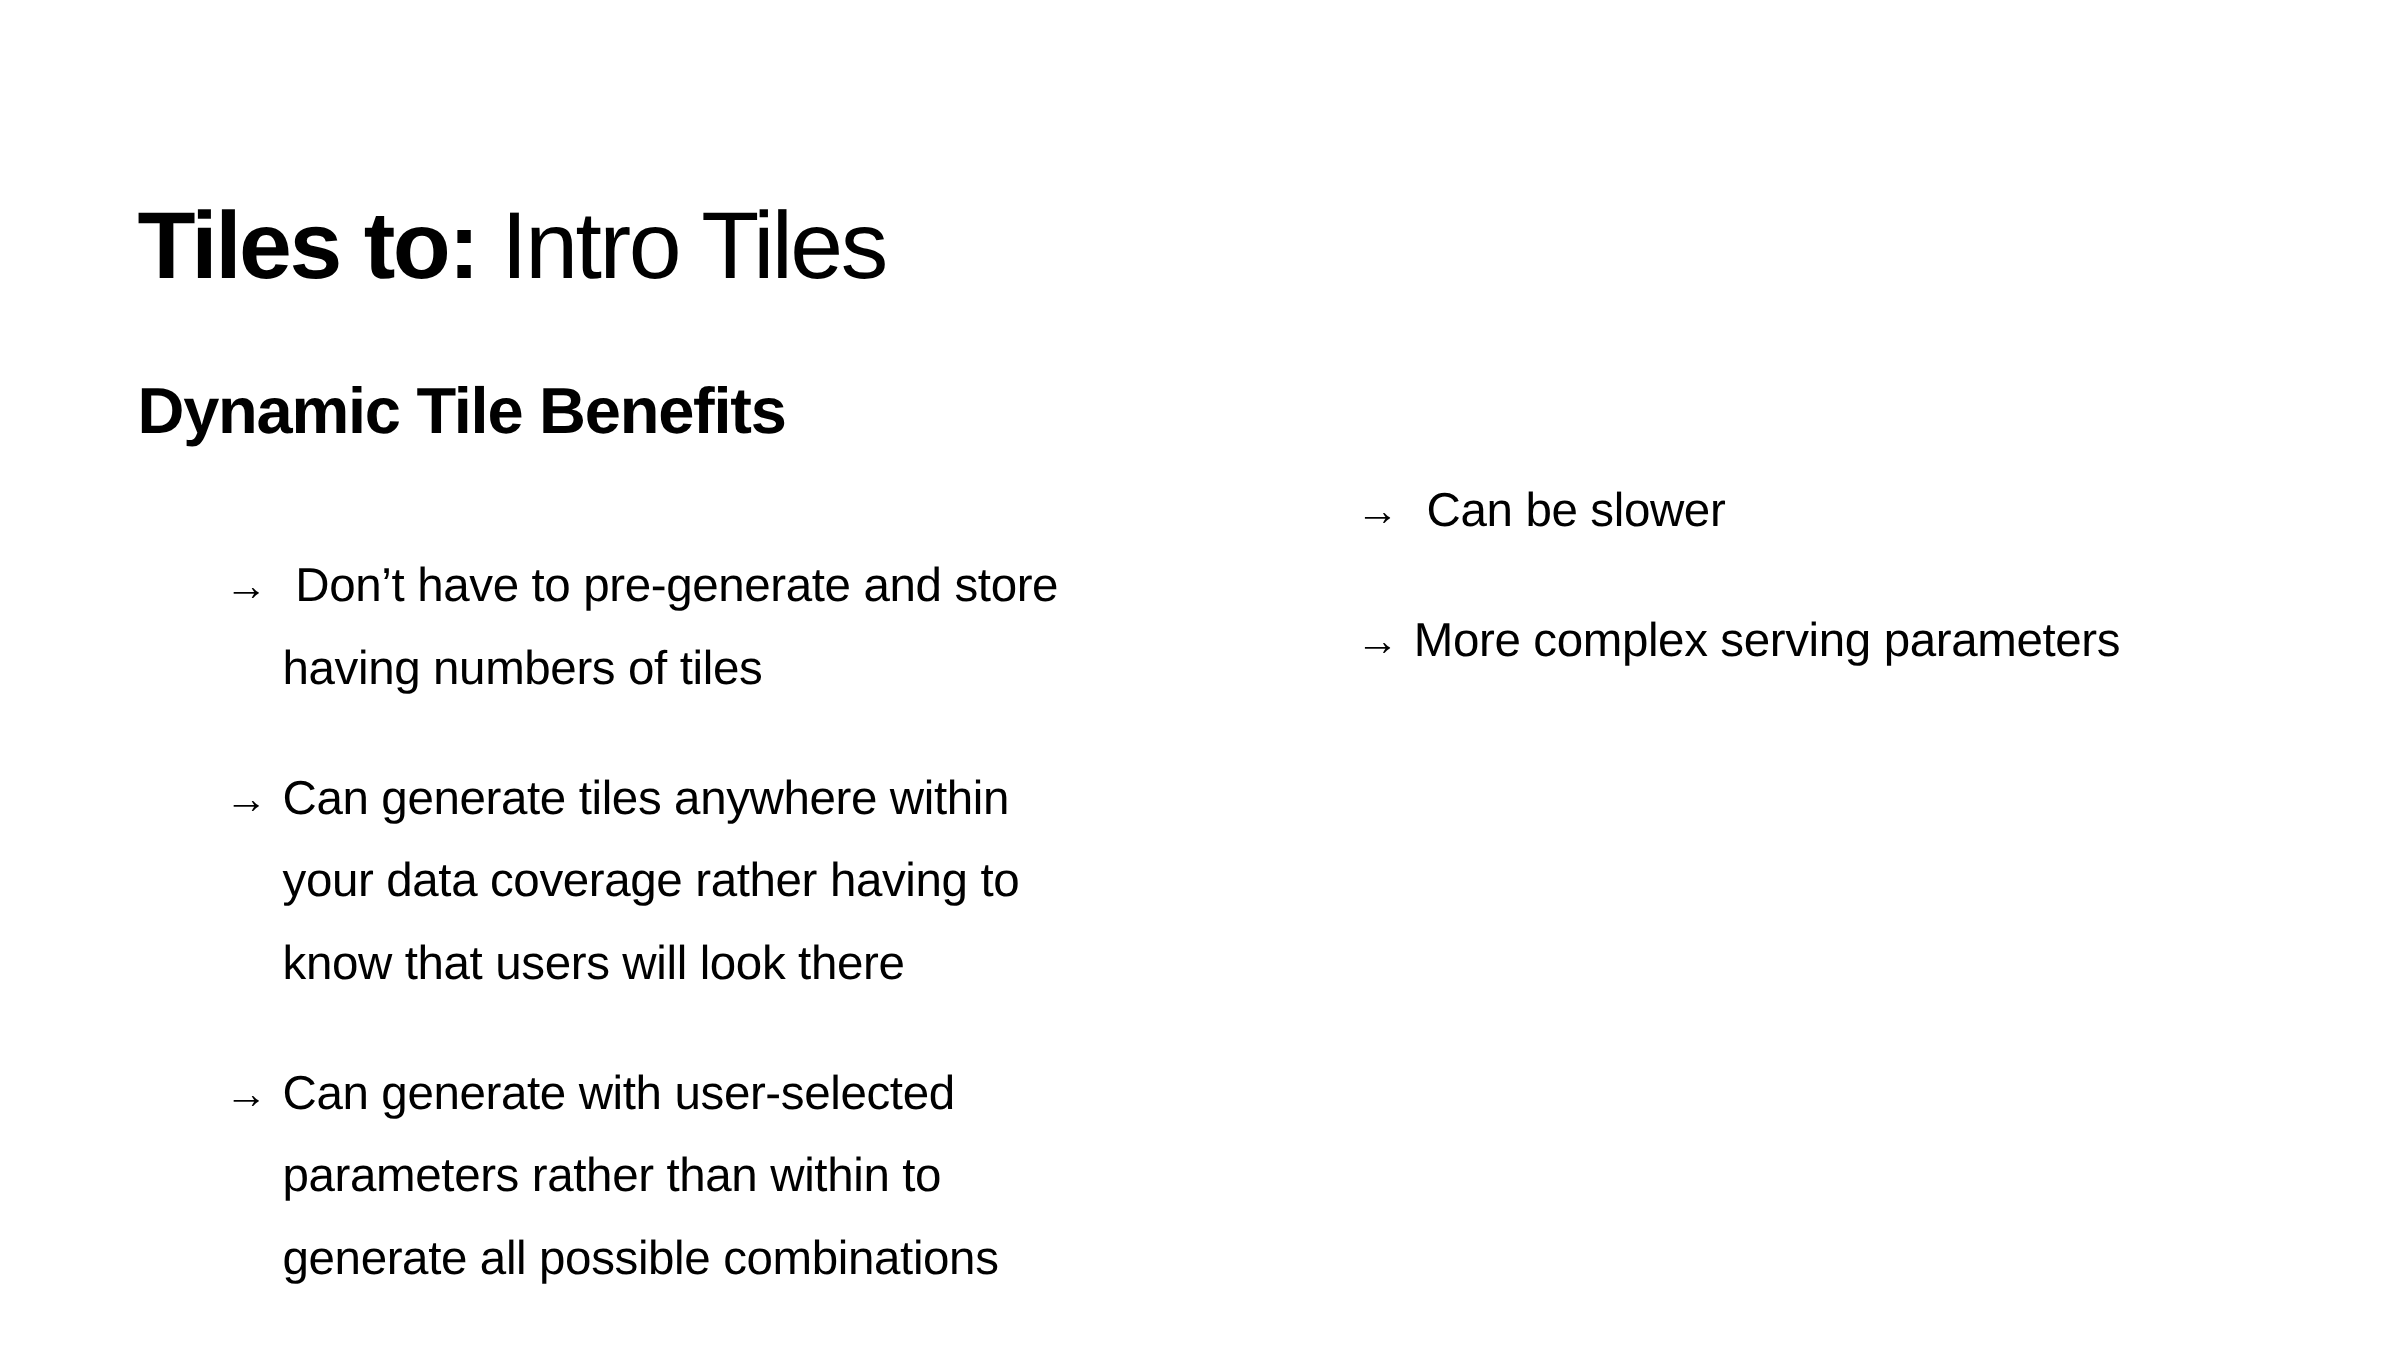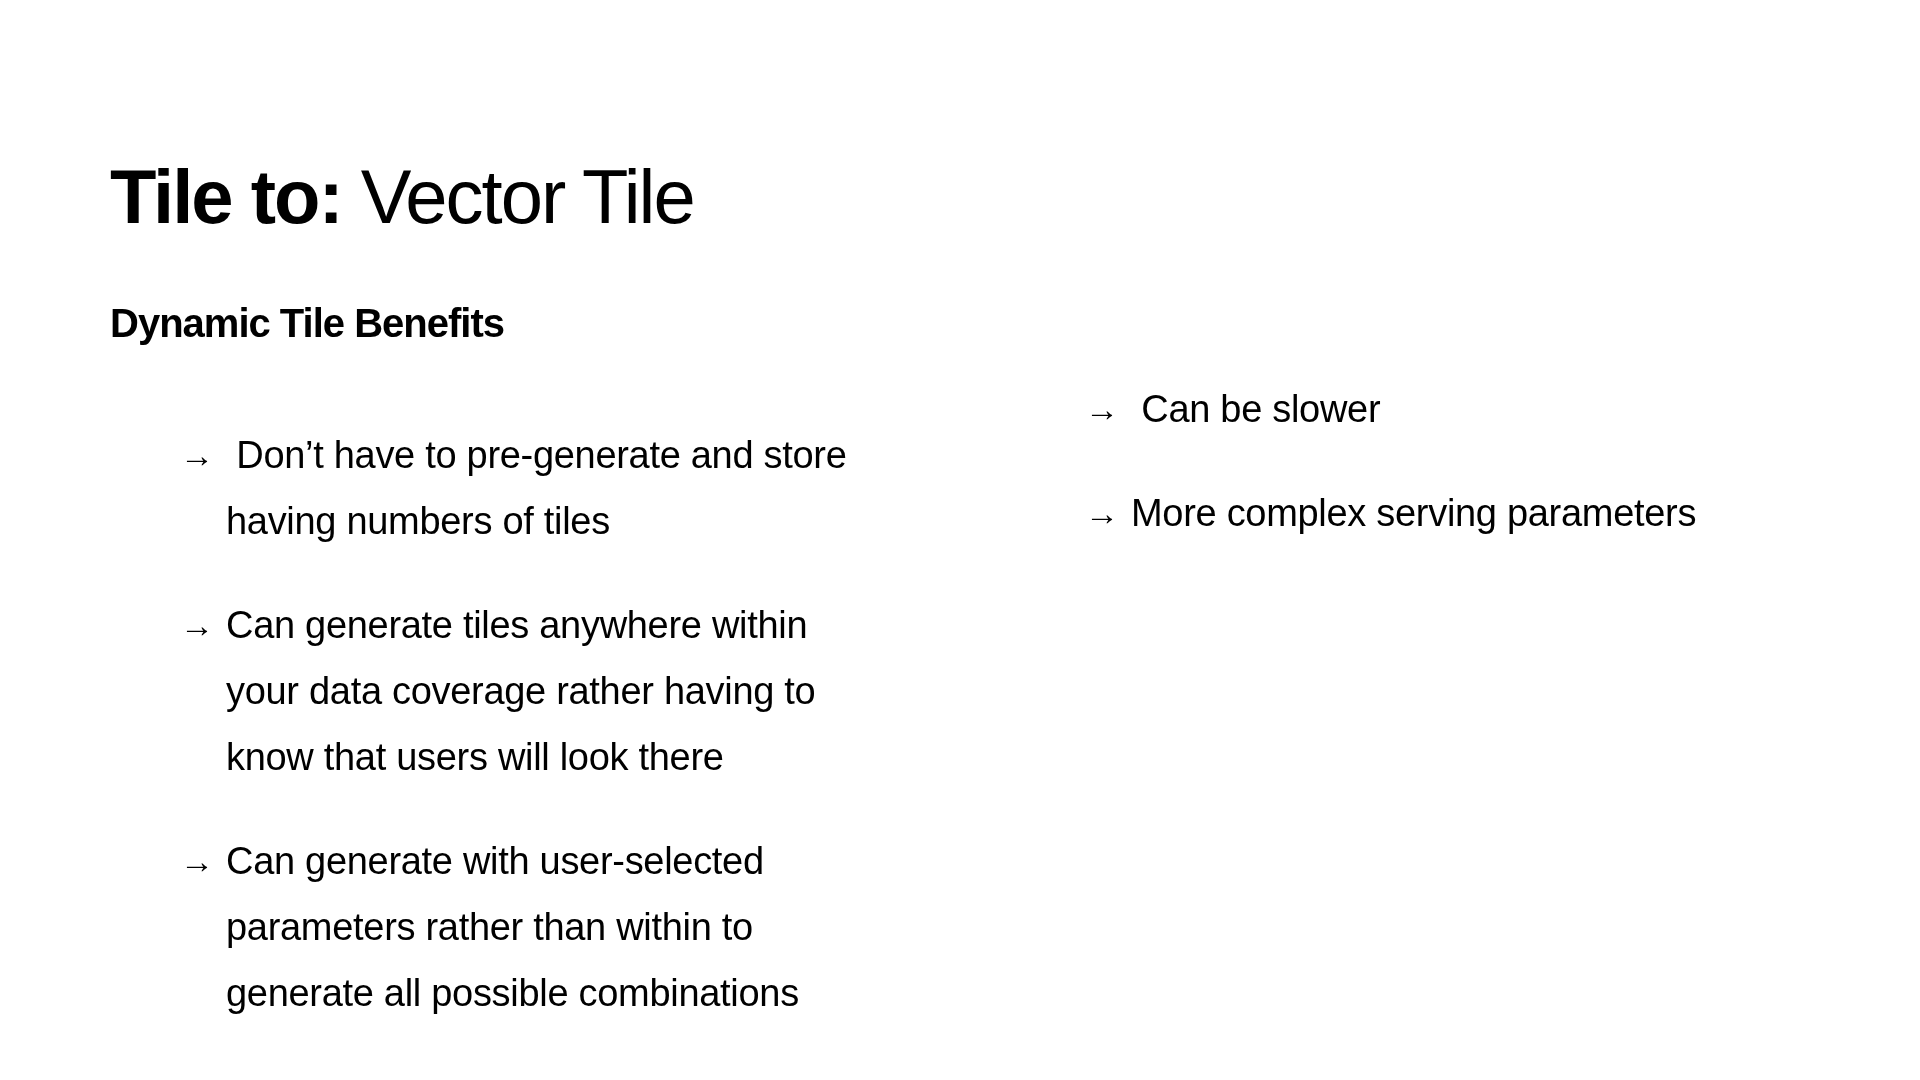--- a/index.html
+++ b/index.html
@@ -28,21 +28,21 @@
 
   .col {
     position: absolute;
     top: 300px;
   }
   .col-left  { left: 110px;  width: 760px; }
   .col-right { left: 1012px; width: 840px; }
 
   .col h2 {
     margin: 0;
-    font-size: 40px;
+    font-size: 52px;
     font-weight: 700;
     letter-spacing: -1px;
     line-height: 1.15;
   }
 
   ul.bullets {
     list-style: none;
     padding: 0;
     margin: 76px 0 0 70px;
   }
@@ -66,21 +66,21 @@
     white-space: pre-wrap;
   }
   .col-left  .btext { max-width: 630px; }
   .col-right .btext { max-width: 720px; }
 </style>
 </head>
 <body>
 
 <div class="slide">
 
-  <h1 class="slide-title"><span class="bold">Tile to:</span><span> Vector Tile</span></h1>
+  <h1 class="slide-title"><span class="bold">Tiles to:</span><span> Intro Tiles</span></h1>
 
   <section class="col col-left">
     <h2>Dynamic Tile Benefits</h2>
     <ul class="bullets">
 
         <li>
           <span class="arrow">→</span>
           <span class="btext"> Don’t have to pre-generate and store having numbers of tiles</span>
         </li>
 

